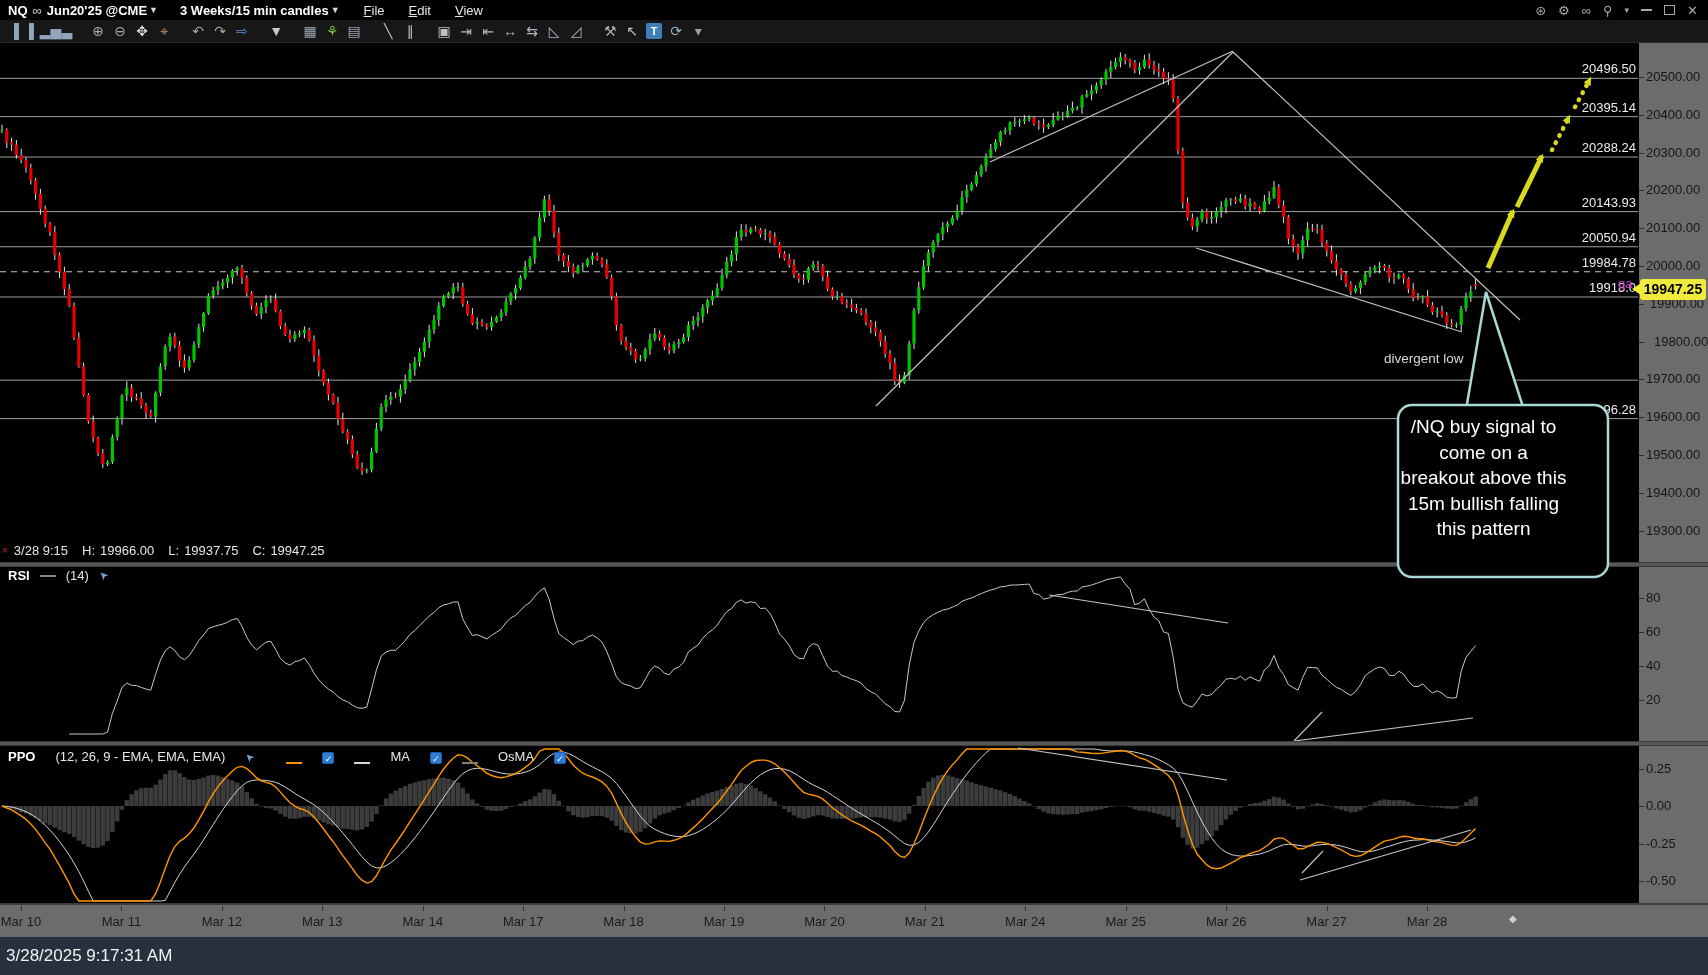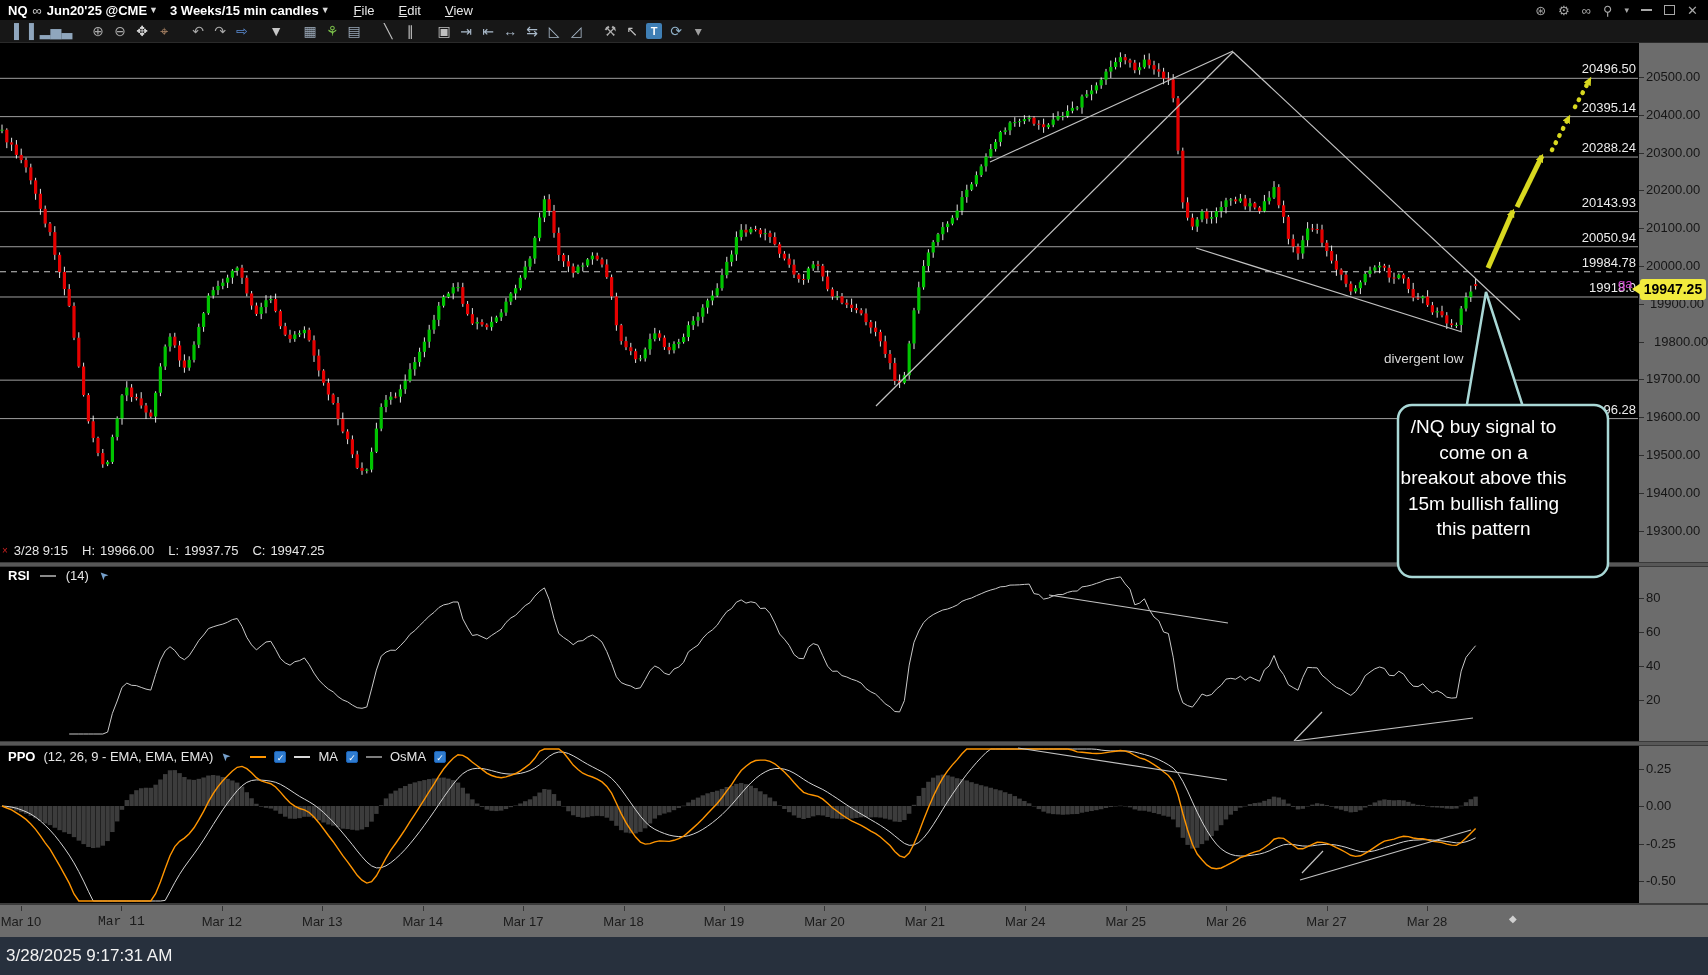--- a/index.html
+++ b/index.html
@@ -5,21 +5,21 @@
   html,body{margin:0;padding:0;background:#000;width:1708px;height:975px;overflow:hidden;
     font-family:"Liberation Sans","DejaVu Sans",sans-serif;-webkit-font-smoothing:antialiased;}
   #stage{position:relative;width:1708px;height:975px;background:#000;}
   
   .titlebar{position:absolute;left:0;top:0;width:1708px;height:20px;background:#000;z-index:6;
     display:flex;align-items:center;color:#fff;font-size:13px;font-weight:bold;}
   .titlebar .sym{margin-left:8px;}
   .titlebar .inf{margin-left:5px;font-weight:normal;color:#d0d0d0;}
   .titlebar .contract{margin-left:5px;}
   .titlebar .caret{font-size:9px;margin-left:2px;color:#d8d8d8;}
-  .titlebar .tf{margin-left:12px;}
+  .titlebar .tf{margin-left:22px;}
   .titlebar .menu{margin-left:24px;font-weight:normal;color:#e8e8e8;}
   .titlebar .menu u{text-decoration:underline;}
   .tb-right{position:absolute;right:10px;top:0;height:20px;display:flex;align-items:center;gap:12px;color:#a8a8a8;font-size:13px;font-weight:normal;}
   .winbtn{display:inline-block;}
   .min-shape{width:11px;height:3px;border-bottom:2px solid #a8a8a8;margin-bottom:3px;}
   .max-shape{width:9px;height:8px;border:1px solid #a8a8a8;}
   
   .toolbar{position:absolute;left:0;top:20px;width:1708px;height:23px;background:#171717;border-bottom:1px solid #2a2a2a;z-index:6;
     display:flex;align-items:center;padding-left:14px;box-sizing:border-box;}
   .ticon{display:inline-block;margin-right:6px;font-size:14px;line-height:21px;text-align:center;min-width:16px;cursor:default;}
@@ -1109,21 +1109,21 @@
       </span>
   </div>
 
   <div class="panel-header" style="left:8px;top:568px;gap:10px;">
     <span class="panel-title">RSI</span>
     <span class="swatch" style="background:#8a8a8a;"></span>
     <span>(14)</span>
     <span class="pointer-ic">➤</span>
   </div>
 
-  <div class="panel-header" style="left:8px;top:749px;gap:8px;">
+  <div class="panel-header" style="left:8px;top:749px;gap:20px;align-items:flex-end;">
     <span class="panel-title">PPO</span>
     <span>(12, 26, 9 - EMA, EMA, EMA)</span>
     <span class="pointer-ic">➤</span>
     <span class="swatch" style="background:#ff9500;margin-left:12px;"></span>
     <span class="cbx">✓</span>
     <span class="swatch" style="background:#d8d8d8;"></span>
     <span>MA</span>
     <span class="cbx">✓</span>
     <span class="swatch" style="background:#7d7d7d;"></span>
     <span>OsMA</span>
@@ -1154,21 +1154,21 @@
     </div>
 
   <div id="price-badge">
     <span class="tail"></span>
     <span>19947.25</span>
   </div>
 
   <div id="dateband">
       <div class="dlabel" style="left: 21px;">Mar 10</div>
       <div class="dtick" style="left: 21px;"></div>
-      <div class="dlabel" style="left: 121.43px; font-family: Liberation Mono, monospace;">Mar 11</div>
+      <div class="dlabel" style="left: 121.43px;">Mar 11</div>
       <div class="dtick" style="left: 121.43px;"></div>
       <div class="dlabel" style="left: 221.86px;">Mar 12</div>
       <div class="dtick" style="left: 221.86px;"></div>
       <div class="dlabel" style="left: 322.29px;">Mar 13</div>
       <div class="dtick" style="left: 322.29px;"></div>
       <div class="dlabel" style="left: 422.72px;">Mar 14</div>
       <div class="dtick" style="left: 422.72px;"></div>
       <div class="dlabel" style="left: 523.15px;">Mar 17</div>
       <div class="dtick" style="left: 523.15px;"></div>
       <div class="dlabel" style="left: 623.58px;">Mar 18</div>

